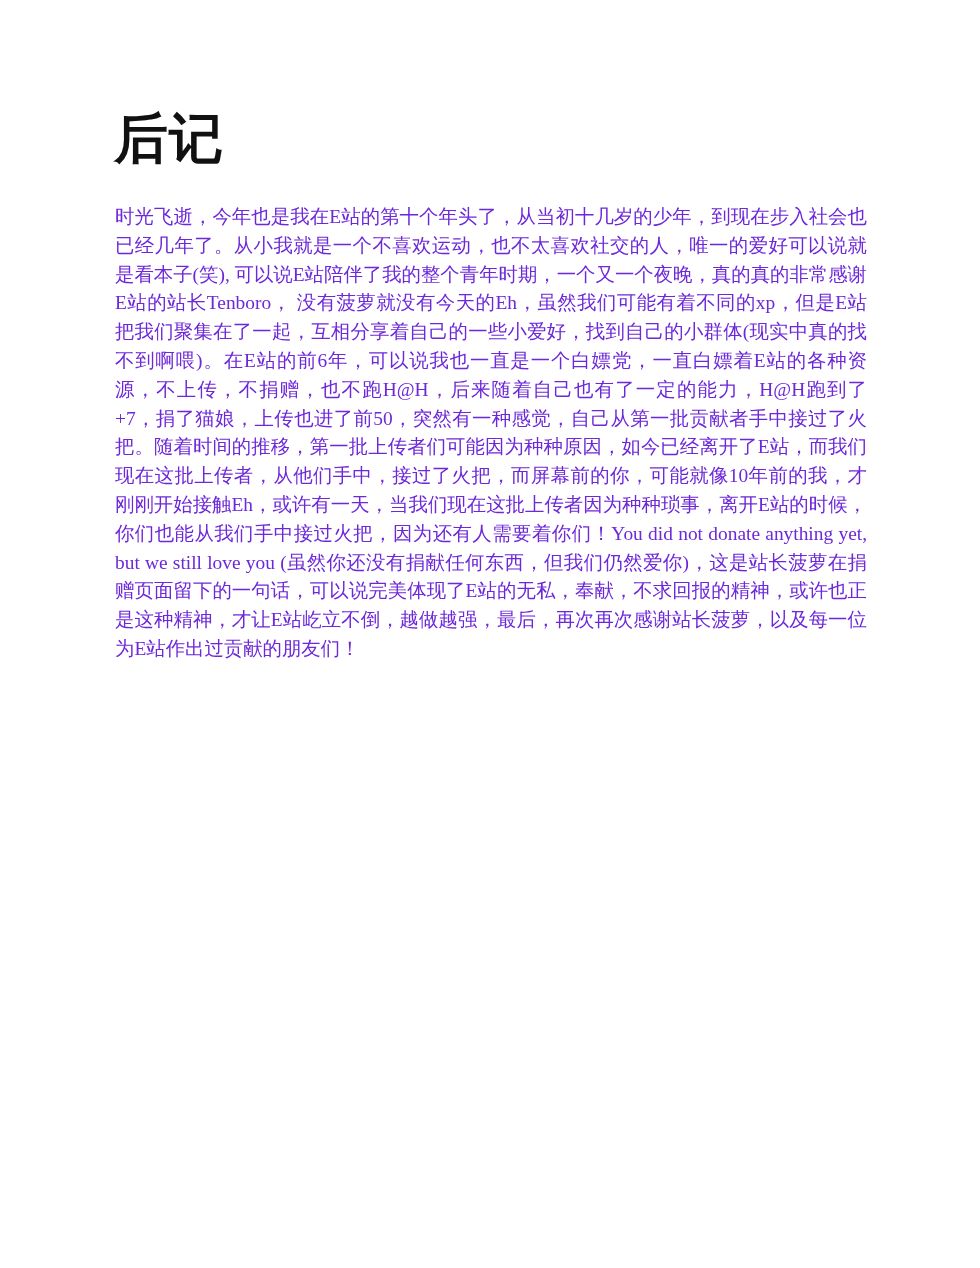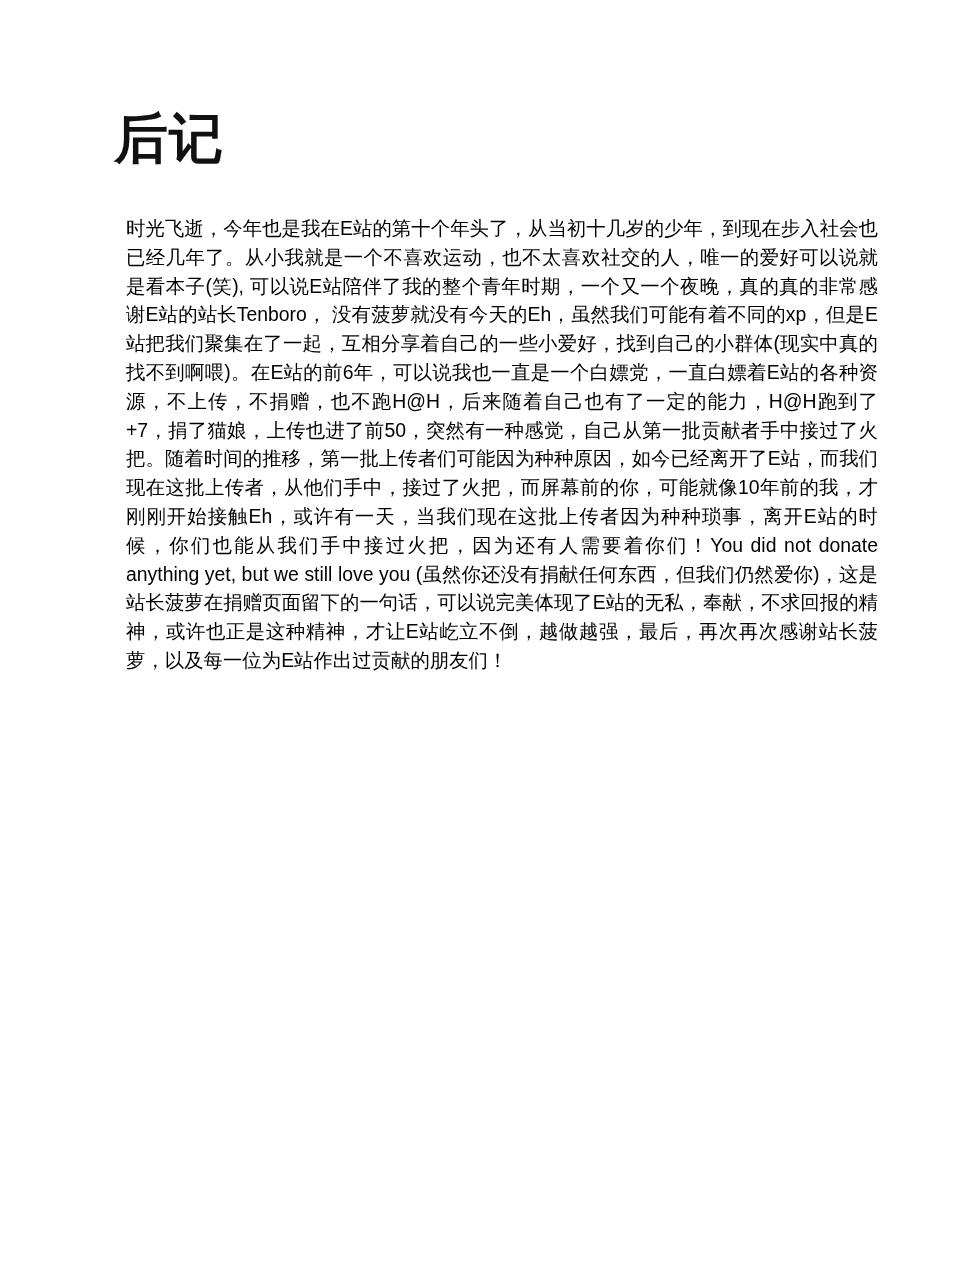--- a/index.html
+++ b/index.html
@@ -25,27 +25,27 @@
     font-weight: 700;
     color: #111111;
     letter-spacing: 1px;
     font-family: "Liberation Serif", "DejaVu Serif", serif;
   }
   .doc-paragraph {
     position: absolute;
     left: 115px;
     top: 203px;
     width: 752px;
-    margin: 11px;
+    margin: 0;
     font-size: 19.4px;
     line-height: 28.8px;
-    color: #000000;
+    color: #6d28d9;
     text-align: justify;
     text-justify: inter-ideograph;
-    font-family: Liberation Sans, sans-serif;
+    font-family: Liberation Serif, serif;
   }
   .page-footer {
     position: absolute;
     left: 44px;
     right: 46px;
     top: 1204px;
     height: 20px;
     display: flex;
     justify-content: space-between;
     align-items: center;

